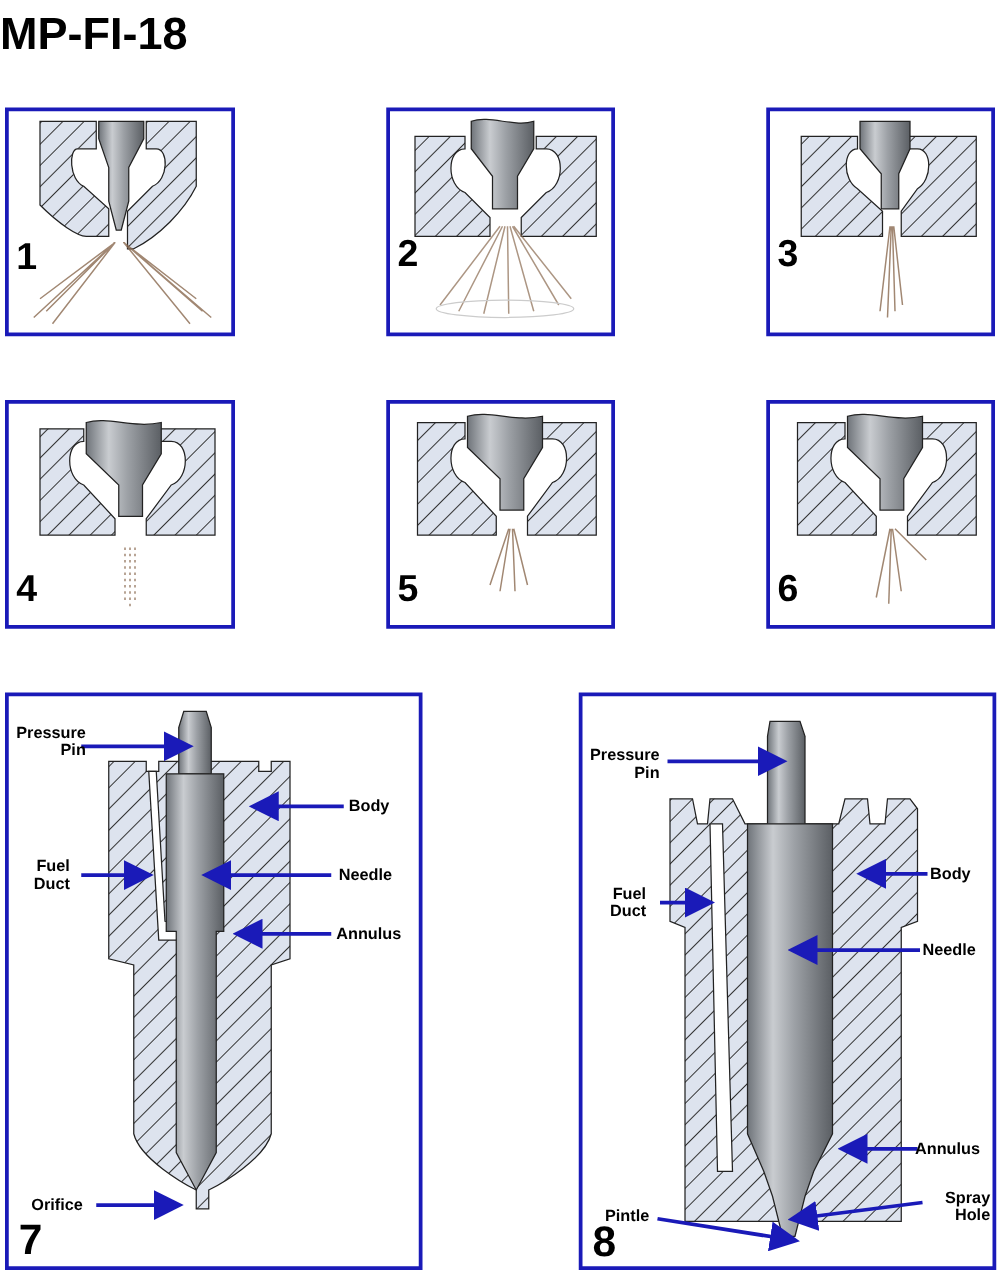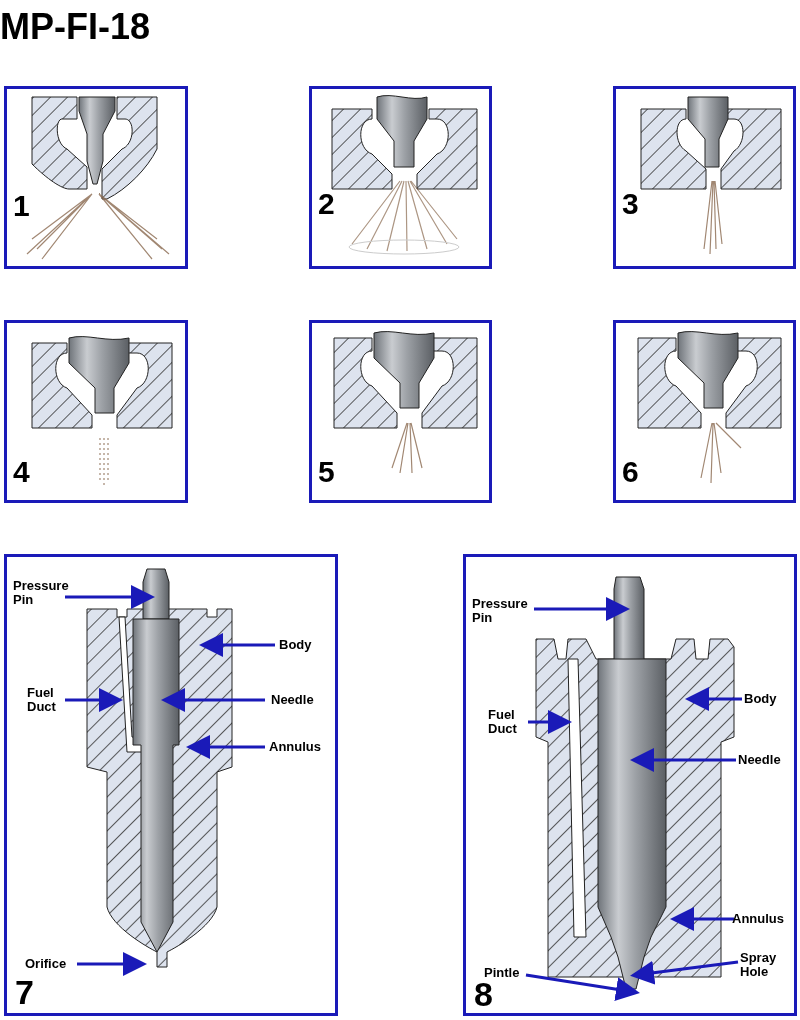--- a/index.html
+++ b/index.html
@@ -3,21 +3,21 @@
 <meta charset="utf-8">
 <style>
   html,body{margin:0;padding:0;background:#fff;}
   body{width:800px;height:1020px;position:relative;overflow:hidden;font-family:"Liberation Sans",sans-serif;}
   .title{position:absolute;left:0;top:6px;width:800px;font-weight:bold;font-size:36px;color:#000;}
   .panel{position:absolute;border:3px solid #1a1ab8;box-sizing:border-box;background:#fff;overflow:hidden;}
   .panel svg{position:absolute;left:0;top:0;}
   .num{position:absolute;font-weight:bold;font-size:30px;color:#000;line-height:1;}
   .bignum{font-size:34px;}
   .lbl{position:absolute;font-weight:bold;font-size:13px;color:#000;line-height:14px;}
-  .lbl.c{text-align:left;}
+  .lbl.c{text-align:right;}
 </style>
 </head>
 <body>
 
 <svg width="0" height="0" style="position:absolute">
   <defs>
     <pattern id="hatch" patternUnits="userSpaceOnUse" width="12" height="12" patternTransform="rotate(45)">
       <rect width="12" height="12" fill="#dde3ee"></rect>
       <line x1="0" y1="0" x2="0" y2="12" stroke="#333" stroke-width="1.6"></line>
     </pattern>
@@ -151,17 +151,17 @@
       <line x1="60" y1="418" x2="168" y2="435"></line>
     </g>
   </svg>
   <div class="lbl c" style="left:6px;top:40px;white-space:pre;"><span>Pressure
 Pin</span></div>
   <div class="lbl" style="left:278px;top:135px;">Body</div>
   <div class="lbl c" style="left:22px;top:151px;white-space:pre;"><span>Fuel
 Duct</span></div>
   <div class="lbl" style="left:272px;top:196px;">Needle</div>
   <div class="lbl" style="left:266px;top:355px;">Annulus</div>
-  <div class="lbl c" style="left:274px;top:394px;white-space:pre;"><span>Spray
+  <div class="lbl c" style="left:290px;top:394px;white-space:pre;"><span>Spray
 Hole</span></div>
   <div class="lbl" style="left:18px;top:409px;">Pintle</div>
   <div class="num bignum" style="left:8px;top:420px;">8</div>
 </div>
 
 </body></html>

